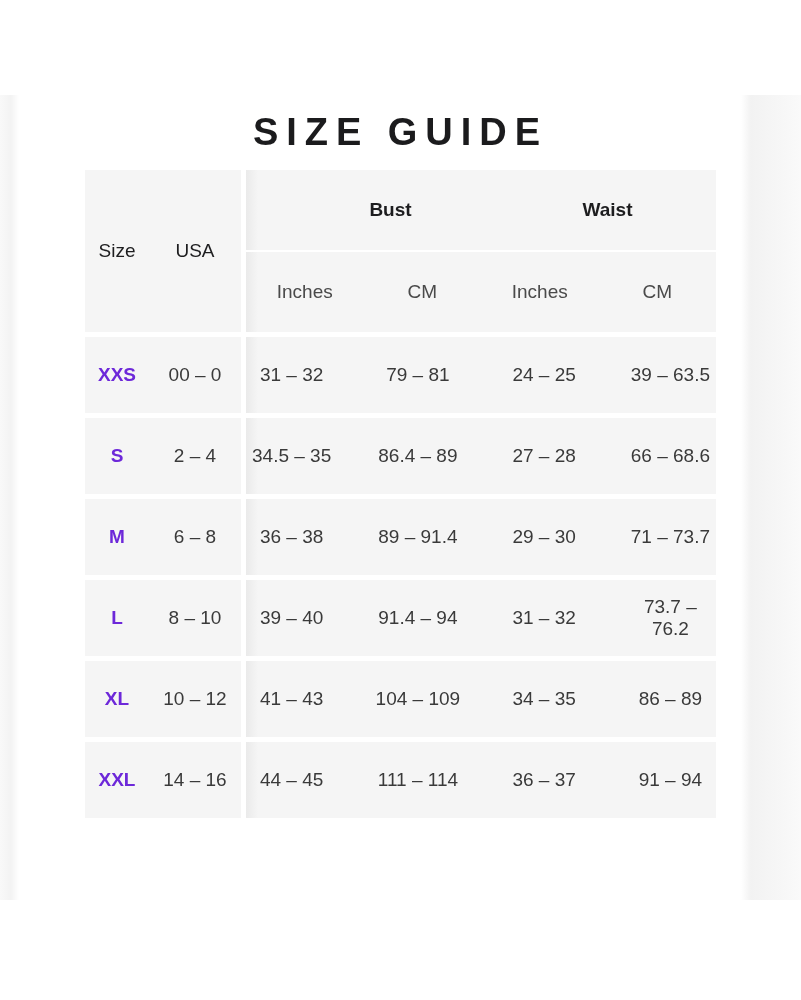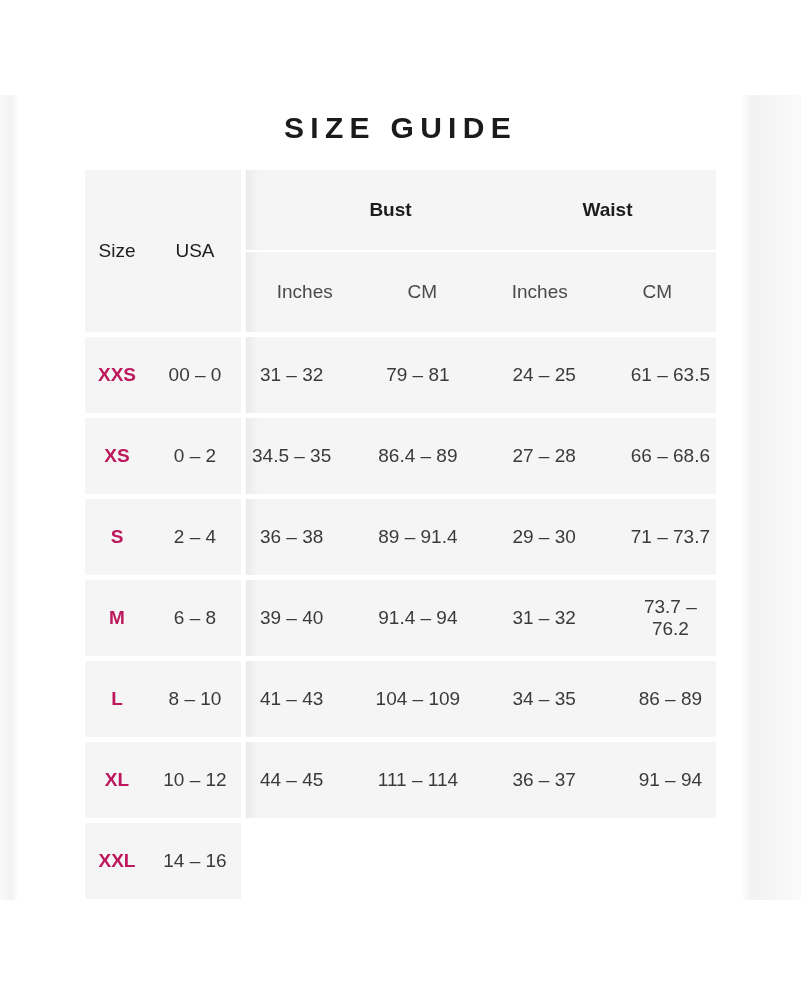--- a/index.html
+++ b/index.html
@@ -9,35 +9,35 @@
   .page { position: relative; width: 801px; height: 1000px; background: #ffffff; }
 
   
   .edge-strip { position: absolute; top: 95px; height: 805px; }
   .edge-strip.left  { left: 0; width: 19px;
     background: linear-gradient(to left, #ffffff 0px, #f3f3f3 8px, #f9f9f9 100%); }
   .edge-strip.right { left: 741px; width: 60px;
     background: linear-gradient(to right, #ffffff 0px, #f2f2f2 10px, #fafafa 100%); }
 
   .title { position: absolute; top: 111px; left: 0; width: 801px;
-    text-align: center; font-size: 30px; font-weight: 700;
+    text-align: center; font-size: 38px; font-weight: 700;
     letter-spacing: 0.21em; color: #1b1b1d; }
 
   .size-table { position: absolute; left: 85px; top: 170px; width: 631px;
     display: flex; gap: 5px; font-size: 19px; }
 
   
   .left-block { width: 156px; flex: 0 0 156px; }
   .left-header { height: 162px; margin-bottom: 5px; background: #f5f5f5;
     display: grid; grid-template-columns: 64px 1fr; align-items: center; }
   .left-header span { text-align: center; font-weight: 400; color: #1d1d1f; }
 
   .left-row { height: 76px; margin-bottom: 5px; background: #f5f5f5;
     display: grid; grid-template-columns: 64px 1fr; align-items: center; }
-  .left-row .size-cell { text-align: center; font-weight: 700; color: #be185d; }
+  .left-row .size-cell { text-align: center; font-weight: 700; color: #6d28d9; }
   .left-row .usa-cell  { text-align: center; color: #3a3a3a; }
 
   
   .right-block { flex: 1; }
   .shaded { background: linear-gradient(to right, #eaeaea 0px, #f5f5f5 12px); }
 
   .group-header { height: 80px; margin-bottom: 2px;
     display: grid; grid-template-columns: 1fr 1fr; align-items: center; padding-left: 36px; }
   .group-header div { text-align: center; font-weight: 700; color: #1d1d1f; }
 
@@ -65,24 +65,20 @@
       <div class="left-header">
         <span>Size</span>
         <span>USA</span>
       </div>
       <div id="left-rows">
           <div class="left-row">
             <div class="size-cell">XXS</div>
             <div class="usa-cell">00 – 0</div>
           </div>
           <div class="left-row">
-            <div class="size-cell">XS</div>
-            <div class="usa-cell">0 – 2</div>
-          </div>
-          <div class="left-row">
             <div class="size-cell">S</div>
             <div class="usa-cell">2 – 4</div>
           </div>
           <div class="left-row">
             <div class="size-cell">M</div>
             <div class="usa-cell">6 – 8</div>
           </div>
           <div class="left-row">
             <div class="size-cell">L</div>
             <div class="usa-cell">8 – 10</div>
@@ -107,21 +103,21 @@
         <div>Inches</div>
         <div>CM</div>
         <div>Inches</div>
         <div>CM</div>
       </div>
       <div id="right-rows">
           <div class="right-row shaded">
             <div class="">31 – 32</div>
             <div class="">79 – 81</div>
             <div class="">24 – 25</div>
-            <div class="">61 – 63.5</div>
+            <div class="">39 – 63.5</div>
           </div>
           <div class="right-row shaded">
             <div class="">34.5 – 35</div>
             <div class="">86.4 – 89</div>
             <div class="">27 – 28</div>
             <div class="">66 – 68.6</div>
           </div>
           <div class="right-row shaded">
             <div class="">36 – 38</div>
             <div class="">89 – 91.4</div>

